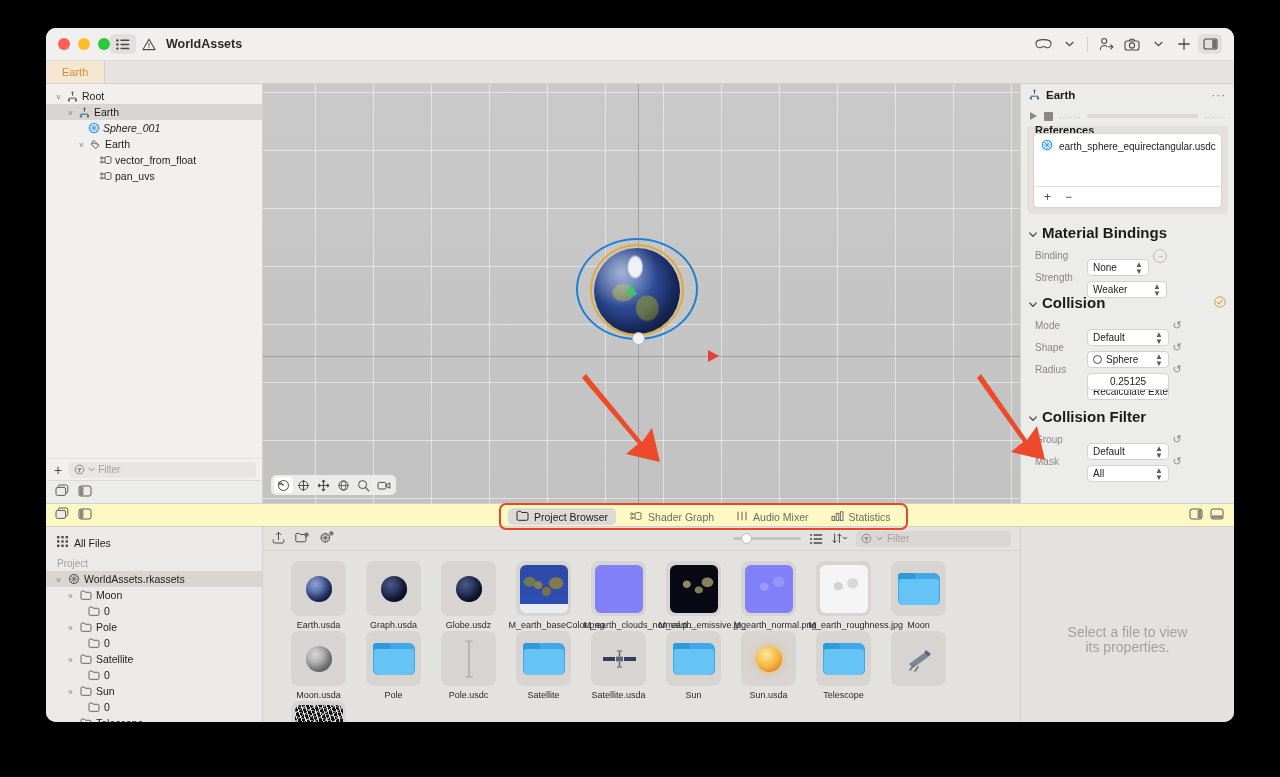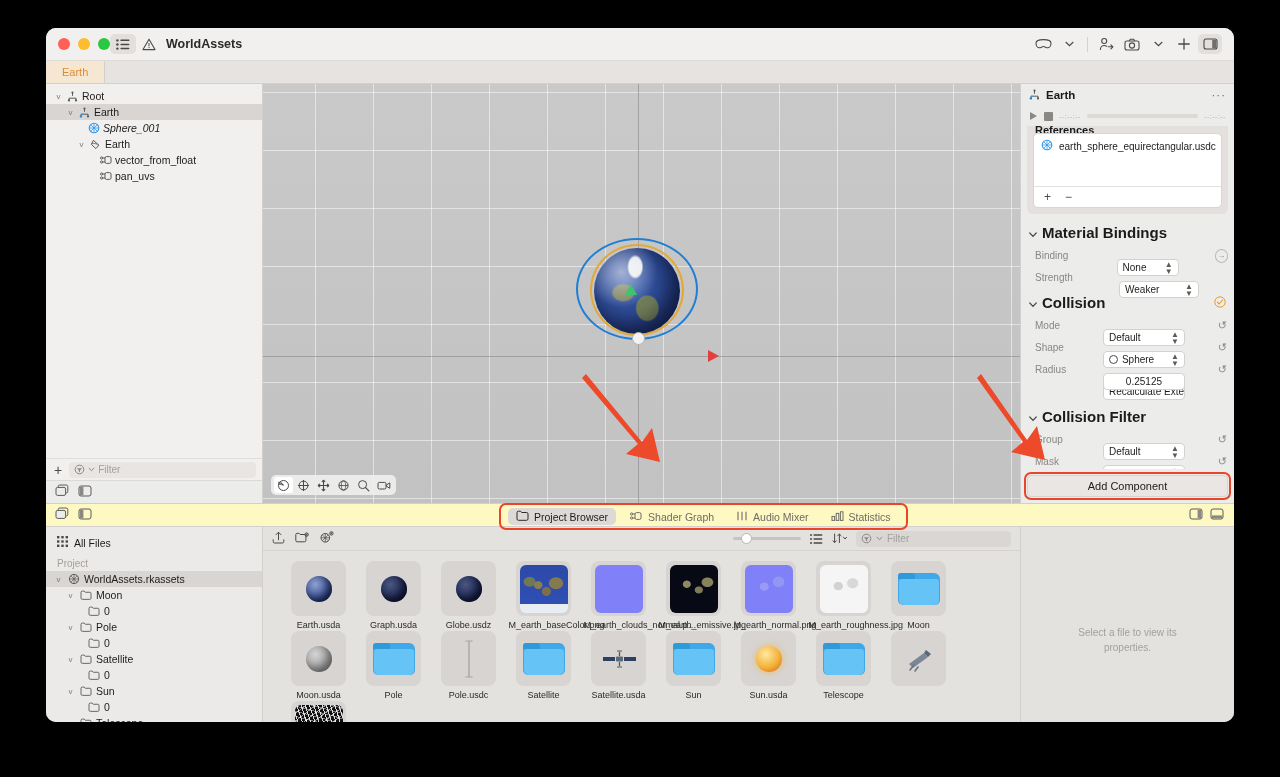--- a/index.html
+++ b/index.html
@@ -160,21 +160,21 @@
   .listbox { background: #fff; border-radius: 5px; border: 1px solid #d8d5d2; overflow: hidden; }
   .lb-row { display:flex; align-items:center; gap:6px; padding: 5px 7px; font-size: 10px; color: #1c1c1c; }
   .lb-body { height: 52px; }
   .lb-foot { border-top: 1px solid #e2dfdc; display:flex; gap:14px; padding: 3px 10px; color:#4a4a4a; font-size:12px; }
   .sec-head {
     display: flex; align-items: center; gap: 5px;
     font-size: 15px; font-weight: bold; color: #1b1b1b;
     padding: 4px 2px 5px 2px;
   }
   .sec-head .badge { margin-left: auto; }
-  .prow { display: flex; align-items: center; height: 19px; margin-bottom: 3px; gap: 32px; }
+  .prow { display: flex; align-items: center; height: 19px; margin-bottom: 3px; }
   .plabel { width: 60px; font-size: 10px; color: #8a8784; padding-left: 8px; }
   .pfield {
     flex: 1; height: 17px; background: #fff; border-radius: 4px;
     border: 1px solid #d4d1ce;
     display: flex; align-items: center; padding: 0 5px;
     font-size: 10px; color: #1c1c1c; position: relative; margin-top: 24px;
   }
   .pfield.center { justify-content: center; }
   .stepper { margin-left: auto; font-size: 8px; line-height: 7px; color: #5a5a5a; text-align:center; }
   .preset { width: 16px; text-align: center; color: #8a8784; font-size: 11px; }
@@ -246,21 +246,21 @@
   .folder { width: 42px; height: 32px; position: relative; }
   .folder .back { position:absolute; left:0; top:0; width:42px; height:32px; background:#3fa8e8; border-radius: 4px 6px 5px 5px; }
   .folder .tabf { position:absolute; left:0; top:0; width:17px; height:6px; background:#2f9ada; border-radius: 3px 3px 0 0; }
   .folder .front { position:absolute; left:1px; top:6px; width:40px; height:26px; background:#65c3f5; border-radius: 3px 3px 5px 5px; }
   .tex { width: 48px; height: 48px; border-radius: 6px; }
 
   .binspector {
     width: 214px; background: #e4e2df; border-left: 1px solid #d2cfcc;
     display:flex; align-items:center; justify-content:center; text-align:center;
   }
-  .bi-text { font-size: 10px; color: #a3a09d; line-height: 15px; width: 130px; }
+  .bi-text { font-size: 14px; color: #a3a09d; line-height: 15px; width: 130px; }
 
   
   .annot { position: absolute; pointer-events: none; }
   svg .ared { fill: #ec4a2a; }
 </style>
 </head>
 <body>
 
 <div class="window">
 
@@ -668,25 +668,20 @@
             <span class="plabel">Mask</span>
             <div class="pfield" style="flex:0 0 82px">
               <span>All</span>
               <span class="stepper">▲<br>▼</span>
             </div>
             <span class="preset">↺</span>
           </div>
         </div>
       </div>
 
-      <div class="insp-foot">
-        <div class="add-comp hl-box">
-          <span>Add Component</span>
-        </div>
-      </div>
     </div>
   </div>
 
   <div class="bottombar">
     <div class="bb-left">
       <span>
         <svg width="14" height="13" viewBox="0 0 14 13">
             <rect x="3.2" y="1" width="9.6" height="8" rx="1.6" fill="none" stroke="#5a5a5a" stroke-width="1"></rect>
             <rect x="1" y="3.4" width="9.6" height="8" rx="1.6" fill="#ececea" stroke="#5a5a5a" stroke-width="1"></rect>
           </svg>

